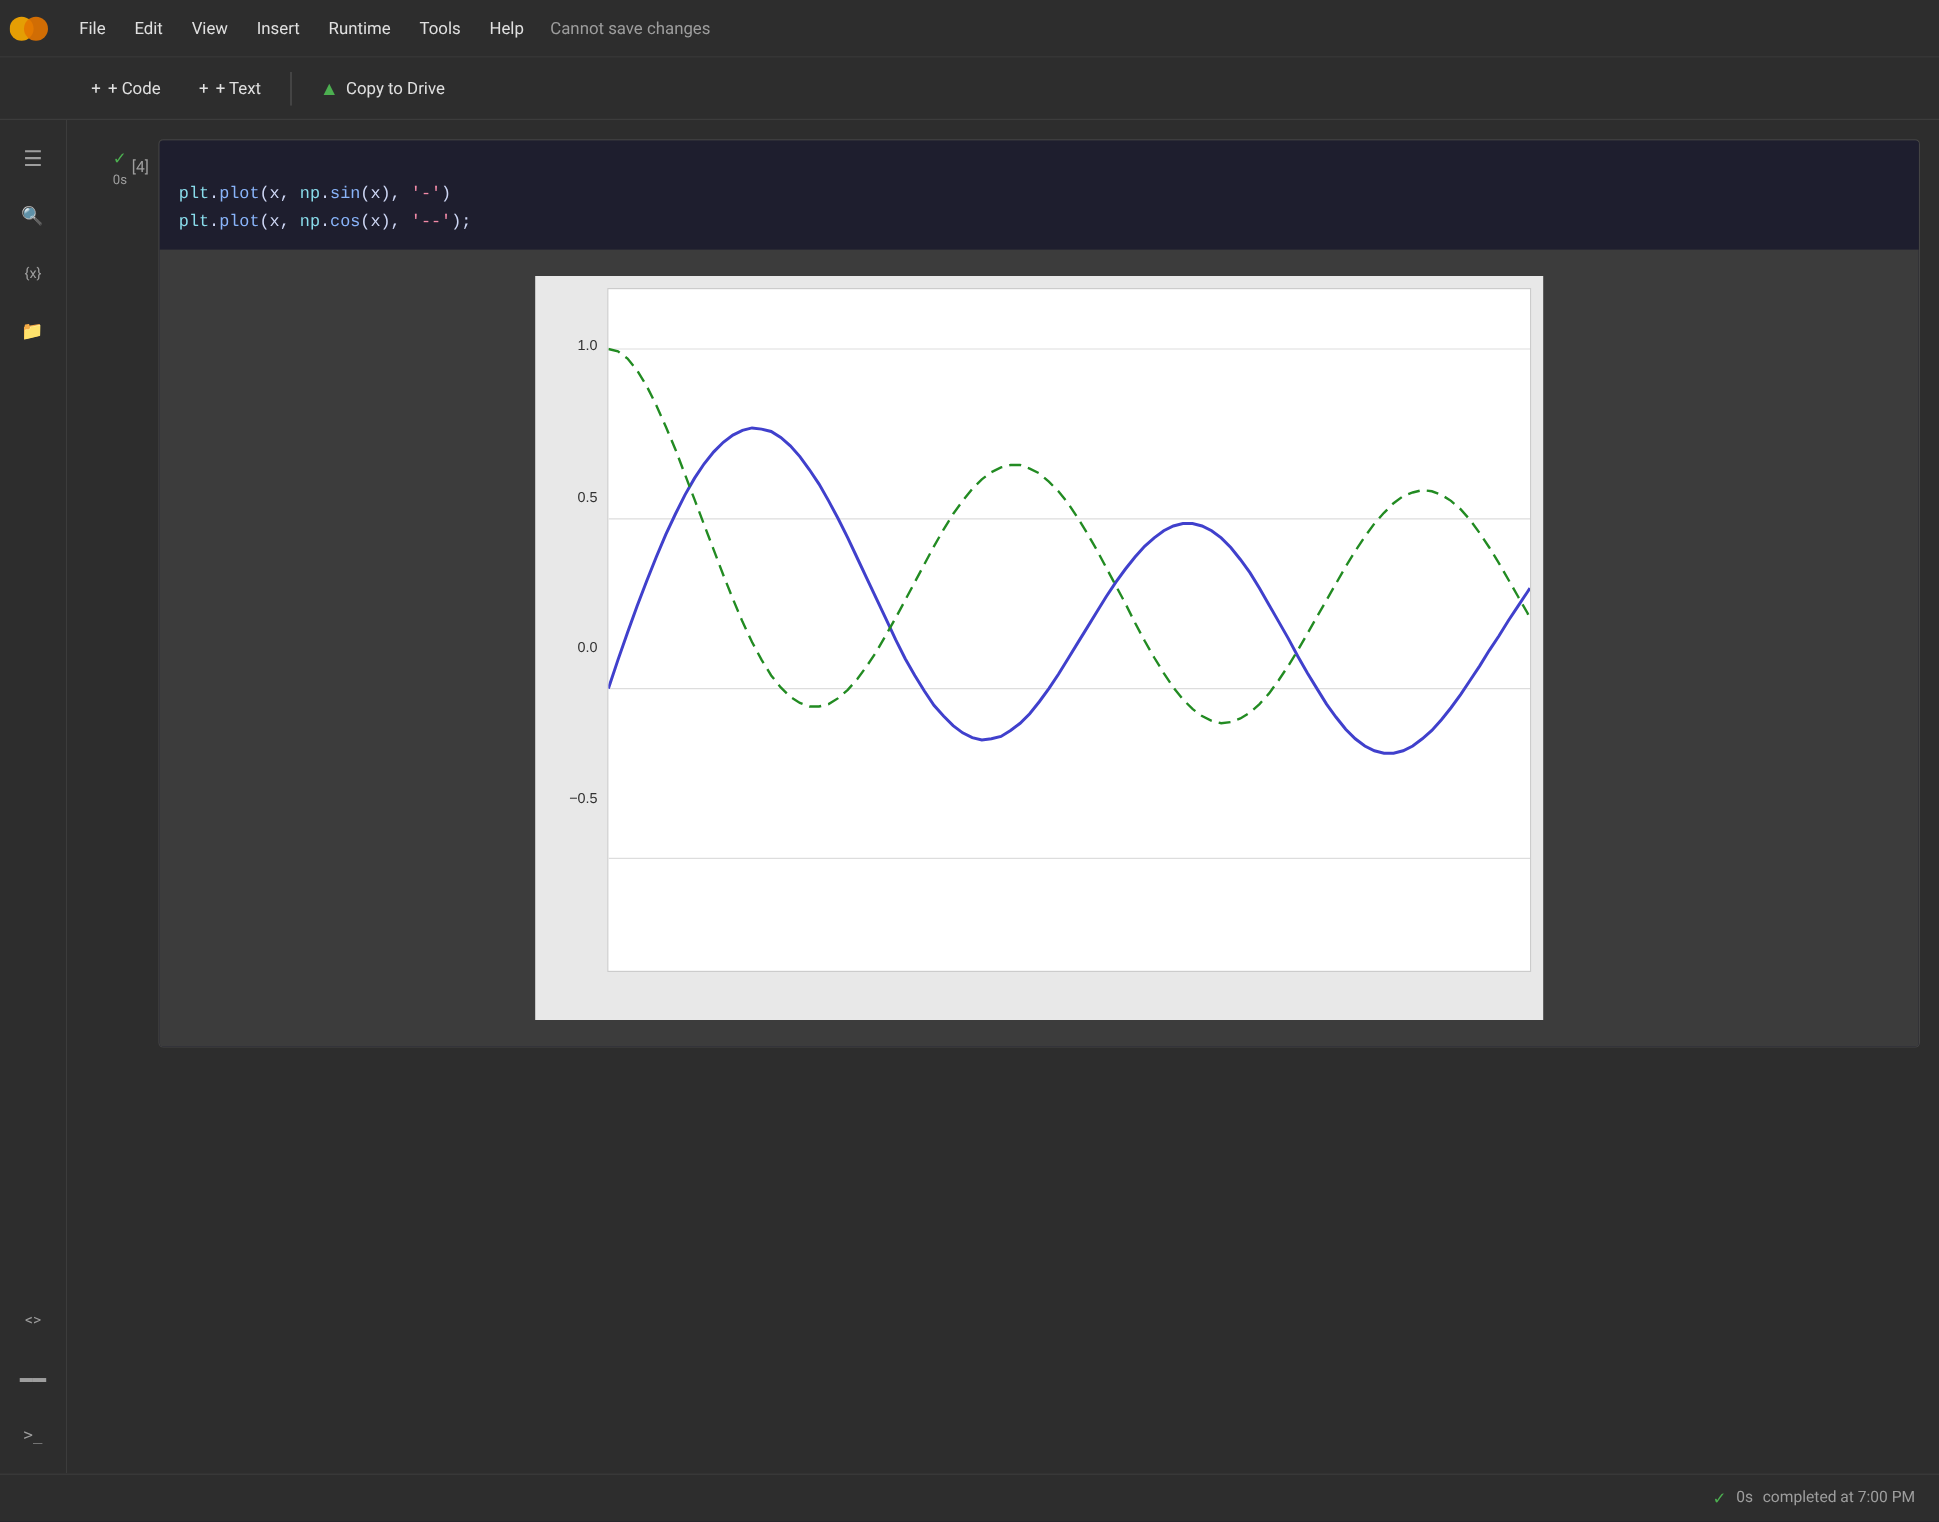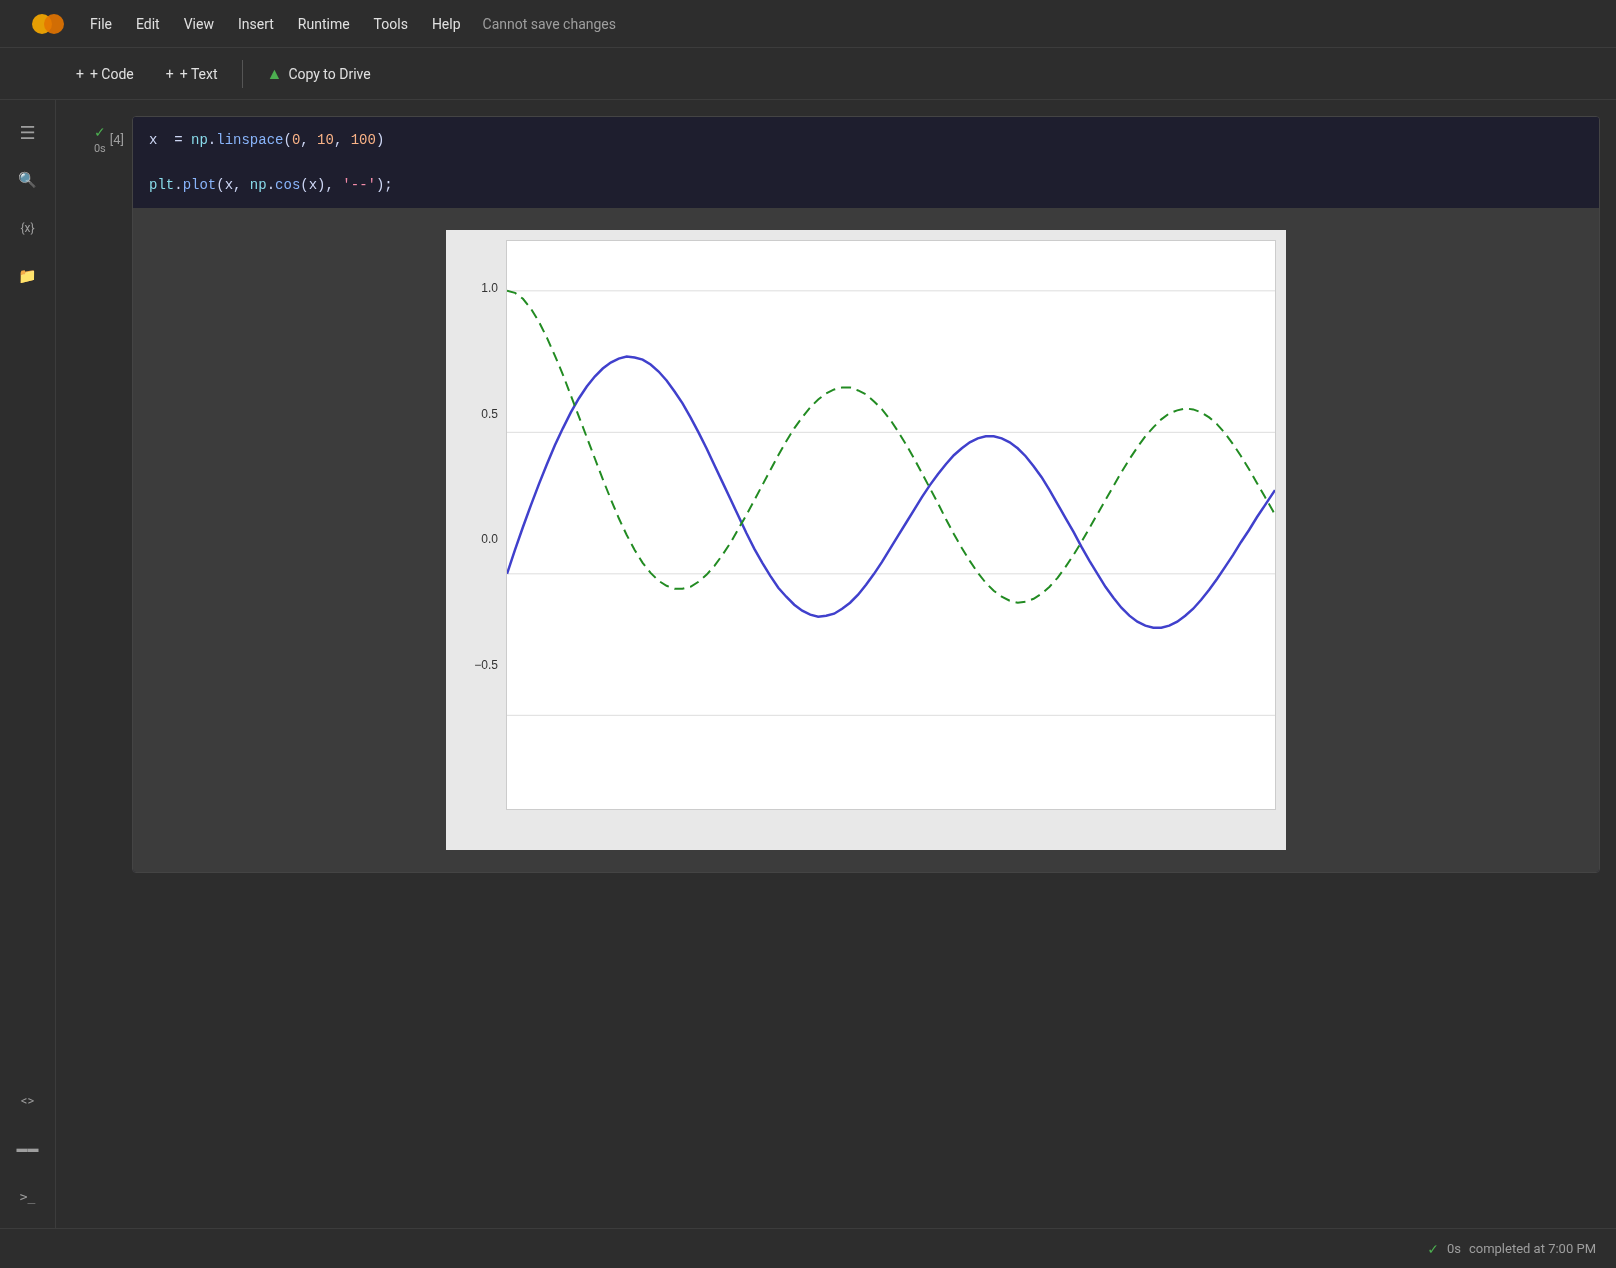--- a/index.html
+++ b/index.html
@@ -12,21 +12,21 @@
       display: flex;
       flex-direction: column;
     }
 
     
     .menu-bar {
       height: 48px;
       background: #2d2d2d;
       display: flex;
       align-items: center;
-      padding: 0 28px;
+      padding: 0 4px;
       gap: 4px;
       border-bottom: 1px solid #3c3c3c;
     }
     .logo {
       width: 40px;
       height: 40px;
       margin-right: 8px;
       display: flex;
       align-items: center;
       justify-content: center;
@@ -287,22 +287,22 @@
     <div class="cell">
       <div class="cell-gutter">
         <div class="cell-status">
           <span class="cell-check">✓</span>
           <span class="cell-time">0s</span>
         </div>
         <span class="cell-number">[4]</span>
       </div>
       <div class="cell-content">
         <div class="code-area">
-          <span class="code-line"><span class="var">x</span> <span class="var"> = </span><span class="plain">np</span>.<span class="fn">linspace</span>(<span class="num">0</span>, <span class="num">10</span>, <span class="num">100</span>)</span>
           <span class="code-line"> </span>
+          <span class="code-line"><span class="plain">plt</span>.<span class="fn">plot</span>(<span class="var">x</span>, <span class="plain">np</span>.<span class="fn">sin</span>(<span class="var">x</span>), <span class="str">'-'</span>)</span>
           <span class="code-line"><span class="plain">plt</span>.<span class="fn">plot</span>(<span class="var">x</span>, <span class="plain">np</span>.<span class="fn">cos</span>(<span class="var">x</span>), <span class="str">'--'</span>);</span>
         </div>
 
         <div class="plot-output">
           <div class="plot-container">
 
             <div class="y-axis">
               <span class="y-label" style="top: 6%;">1.0</span>
               <span class="y-label" style="top: 28%;">0.5</span>
               <span class="y-label" style="top: 50%; text-align: right;">0.0</span>

